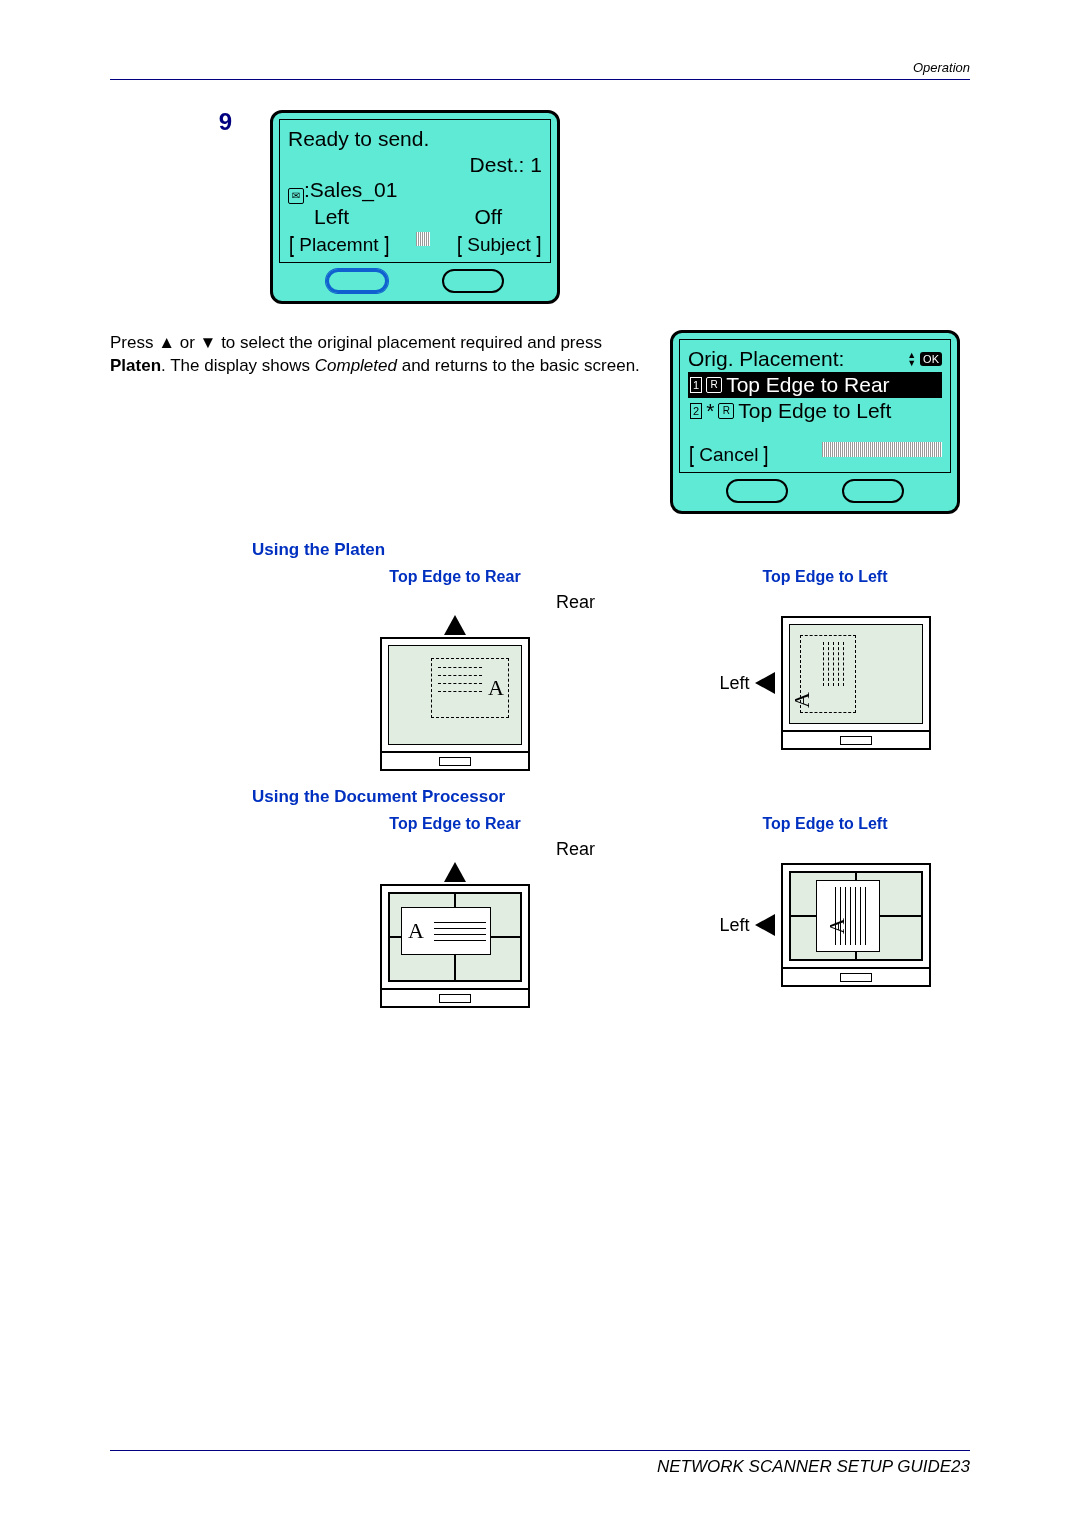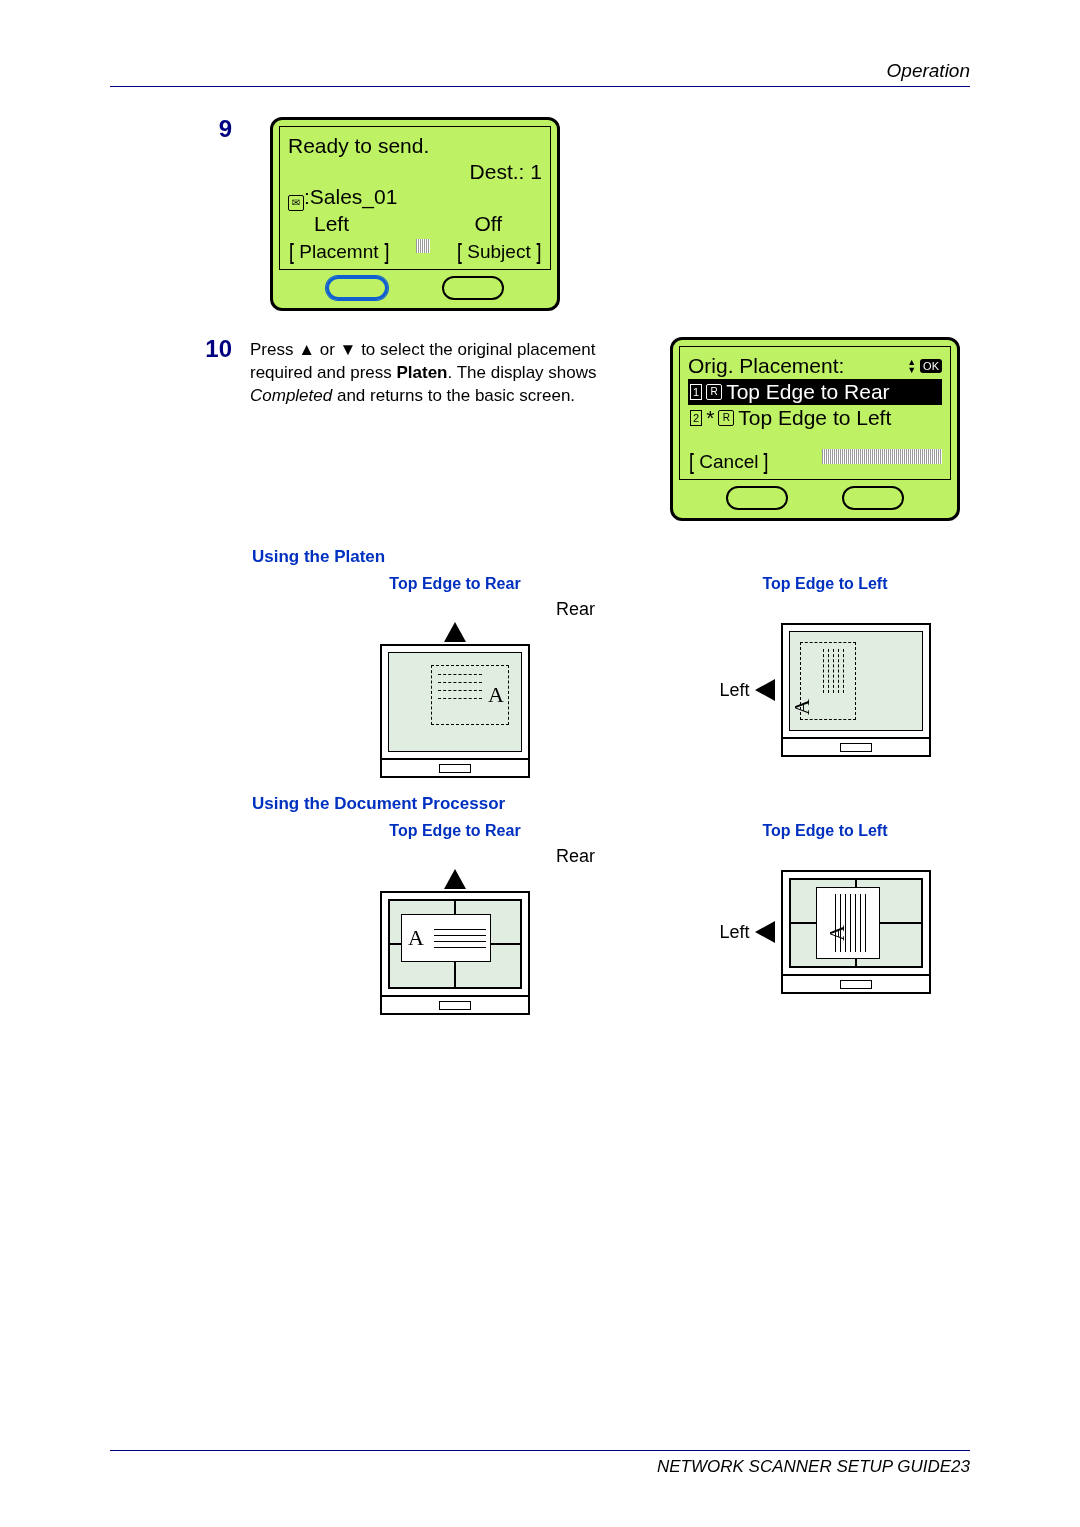--- a/index.html
+++ b/index.html
@@ -14,21 +14,21 @@
   .page {
     width: 860px;
     margin: 0 auto;
     padding-top: 60px;
     position: relative;
     height: 100%;
   }
   .header-right {
     text-align: right;
     font-style: italic;
-    font-size: 19px;
+    font-size: 13px;
     border-bottom: 1.5px solid #000080;
     padding-bottom: 4px;
     margin-bottom: 30px;
     color: #000;
   }
   .step-row {
     display: flex;
     margin-bottom: 26px;
   }
   .step-num {
@@ -50,21 +50,21 @@
   .step-body .i { font-style: italic; }
   .lcd-col {
     flex: 0 0 300px;
     margin-left: 20px;
   }
   
   .lcd {
     border: 3px solid #000;
     border-radius: 12px;
     width: 290px;
-    background: #bef264;
+    background: #5eead4;
     padding: 6px;
   }
   .lcd-inner {
     border: 1px solid #000;
     padding: 6px 8px 4px 8px;
     font-family: Arial, sans-serif;
     font-size: 21px;
   }
   .lcd-line { display: flex; justify-content: space-between; align-items: center; height: 26px; }
   .lcd-dest { text-align: right; }
@@ -397,21 +397,20 @@
         </div>
         <div class="lcd-btns">
           <div class="oval highlight"></div>
           <div class="oval"></div>
         </div>
       </div>
     </div>
   </div>
 
   <div class="step-row">
-    <div class="step-num">10</div>
     <div class="step-body">
       <span>Press </span><span>▲</span><span> or </span><span>▼</span><span> to select the original placement required and press </span><span class="b">Platen</span><span>. The display shows </span><span class="i">Completed</span><span> and returns to the basic screen.</span>
     </div>
     <div class="lcd-col">
       <div class="lcd">
         <div class="lcd-inner">
           <div class="lcd-line">
             <span>Orig. Placement:</span>
             <span style="display:flex;align-items:center;gap:4px">
               <span class="arrows-ud">

